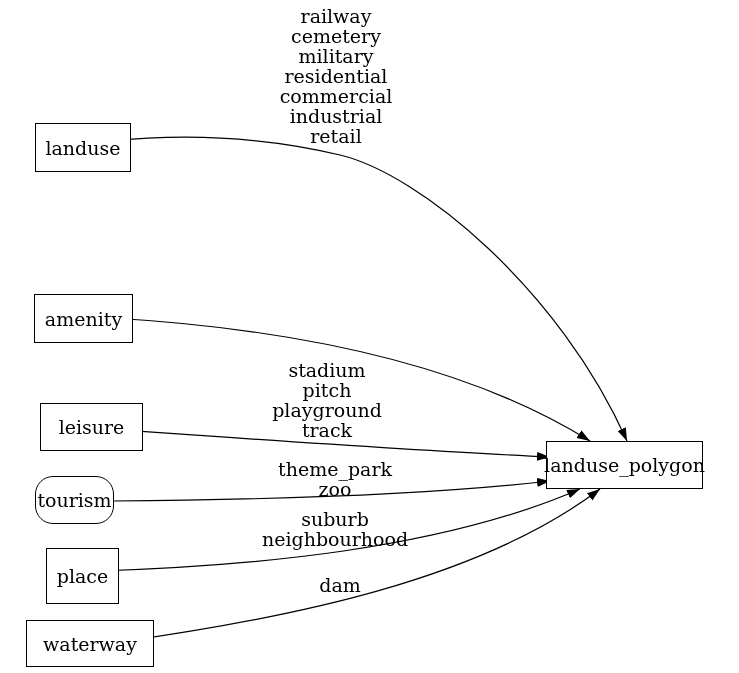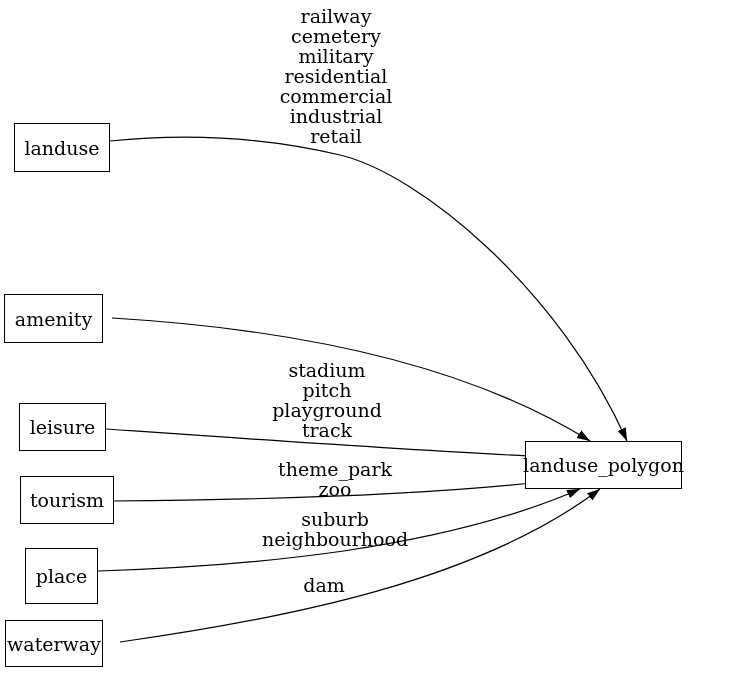--- a/index.html
+++ b/index.html
@@ -25,20 +25,21 @@
   .node {
     position: absolute;
     box-sizing: border-box;
     border: 1.4px solid #000000;
     background: #ffffff;
     display: flex;
     align-items: center;
     justify-content: center;
     font-size: 19px;
     white-space: nowrap;
+    margin-left: 21px;
   }
   .edge-label {
     position: absolute;
     transform: translateX(-50%);
     text-align: center;
     font-size: 19px;
     line-height: 20px;
     white-space: pre-line;
   }
 </style>
@@ -56,29 +57,29 @@
     <path class="edge" d="M 110 141 C 180 134, 260 136, 340 155 C 420 174, 560 290, 627 441" marker-end="url(#arrow)"></path>
     <path class="edge" d="M 112 318 C 280 328, 460 360, 590 441" marker-end="url(#arrow)"></path>
     <path class="edge" d="M 106 429 C 250 439, 420 451, 550 457" marker-end="url(#arrow)"></path>
     <path class="edge" d="M 112 501 C 250 500, 420 496, 550 481" marker-end="url(#arrow)"></path>
     <path class="edge" d="M 98 571 C 250 566, 440 550, 580 489" marker-end="url(#arrow)"></path>
     <path class="edge" d="M 120 642 C 290 618, 480 580, 600 489" marker-end="url(#arrow)"></path>
   </svg>
 
   <div class="node" style="left:14px; top:123px; width:96px; height:49px;">landuse</div>
 
-  <div class="node" style="left:4px; top:294px; width:99px; height:49px;">amenity</div>
+  <div class="node" style="left:13px; top:294px; width:99px; height:49px;">amenity</div>
 
-  <div class="node" style="left:19px; top:403px; width:87px; height:48px;">leisure</div>
+  <div class="node" style="left:19px; top:403px; width:103px; height:48px;">leisure</div>
 
-  <div class="node" style="left:20px; top:476px; width:94px; height:48px;">tourism</div>
+  <div class="node" style="left:14px; top:476px; width:79px; height:48px;border-radius:18px;">tourism</div>
 
   <div class="node" style="left:25px; top:548px; width:73px; height:56px;">place</div>
 
-  <div class="node" style="left:5px; top:620px; width:98px; height:47px;">waterway</div>
+  <div class="node" style="left:5px; top:620px; width:128px; height:47px;">waterway</div>
 
   <div class="node" style="left:525px; top:441px; width:157px; height:48px;">landuse_polygon</div>
 
   <div class="edge-label" style="left:336px; top:6px;">railway
 cemetery
 military
 residential
 commercial
 industrial
 retail</div>
@@ -88,15 +89,15 @@
 pitch
 playground
 track</div>
 
   <div class="edge-label" style="left:335px; top:509px;">suburb
 neighbourhood</div>
 
   <div class="edge-label" style="left:335px; top:459px;">theme_park
 zoo</div>
 
-  <div class="edge-label" style="left:324px; top:575px;">dam</div>
+  <div class="edge-label" style="left:340px; top:575px;">dam</div>
 
 </div>
 
 </body></html>

